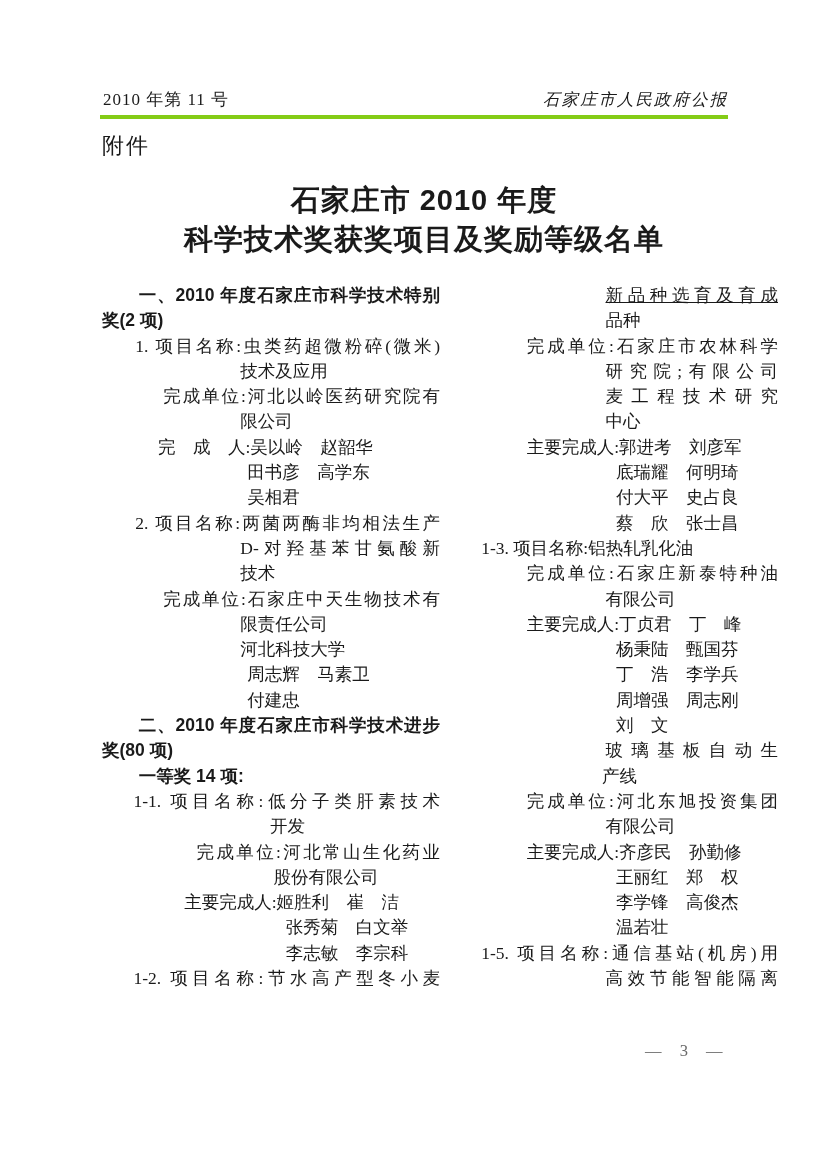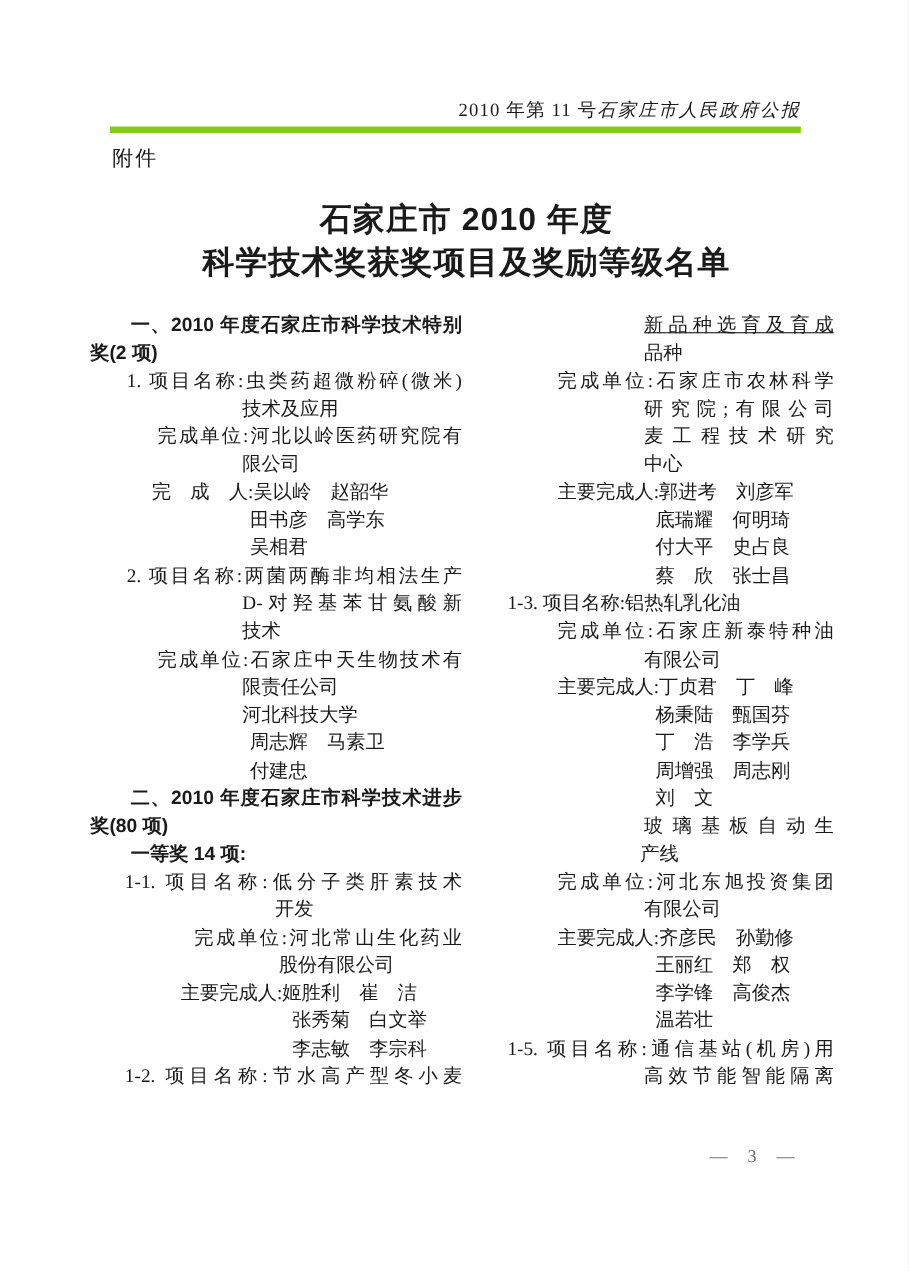--- a/index.html
+++ b/index.html
@@ -7,45 +7,45 @@
     position:relative;
     width:826px;height:1169px;
     background:#ffffff;
     margin:0 auto;
     font-family:"Liberation Serif","DejaVu Serif",serif;
     color:#1a1a1a;
     overflow:hidden;
   }
   .header{
     position:absolute;left:100px;top:90px;width:628px;
-    display:flex;justify-content:flex-end;align-items:flex-end;
-    border-bottom:6px solid #84cc16;
+    display:flex;justify-content:space-between;align-items:flex-end;
+    border-bottom:4px solid #84cc16;
     padding-bottom:5px;
     font-size:17px;line-height:20px;
   }
   .header .issue{padding-left:3px;letter-spacing:1px;}
   .header .gazette{
     font-style:italic;
     letter-spacing:2px;
     font-size:16.5px;
   }
   .attachment{
     position:absolute;left:102px;top:131px;
-    font-size:19px;letter-spacing:2px;
+    font-size:22px;letter-spacing:2px;
   }
   .doc-title{
     position:absolute;left:86px;top:181px;width:676px;
     text-align:center;
     font-family:"Liberation Sans","DejaVu Sans",sans-serif;
     font-weight:bold;
     font-size:29px;line-height:39px;
     letter-spacing:1px;
   }
   .columns{
-    position:absolute;left:82px;top:283px;
+    position:absolute;left:102px;top:283px;
     display:flex;gap:36px;
   }
   .col{display:block;}
   .col-left{width:338px;}
   .col-right{width:302px;}
   .line{
     font-size:17.5px;
     height:25.3px;line-height:25.3px;
     white-space:nowrap;
   }

